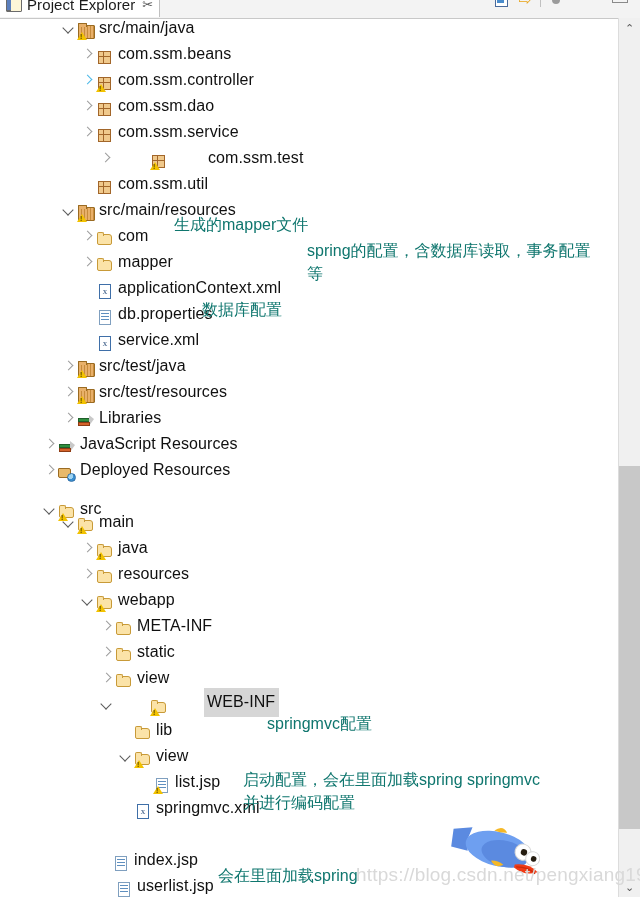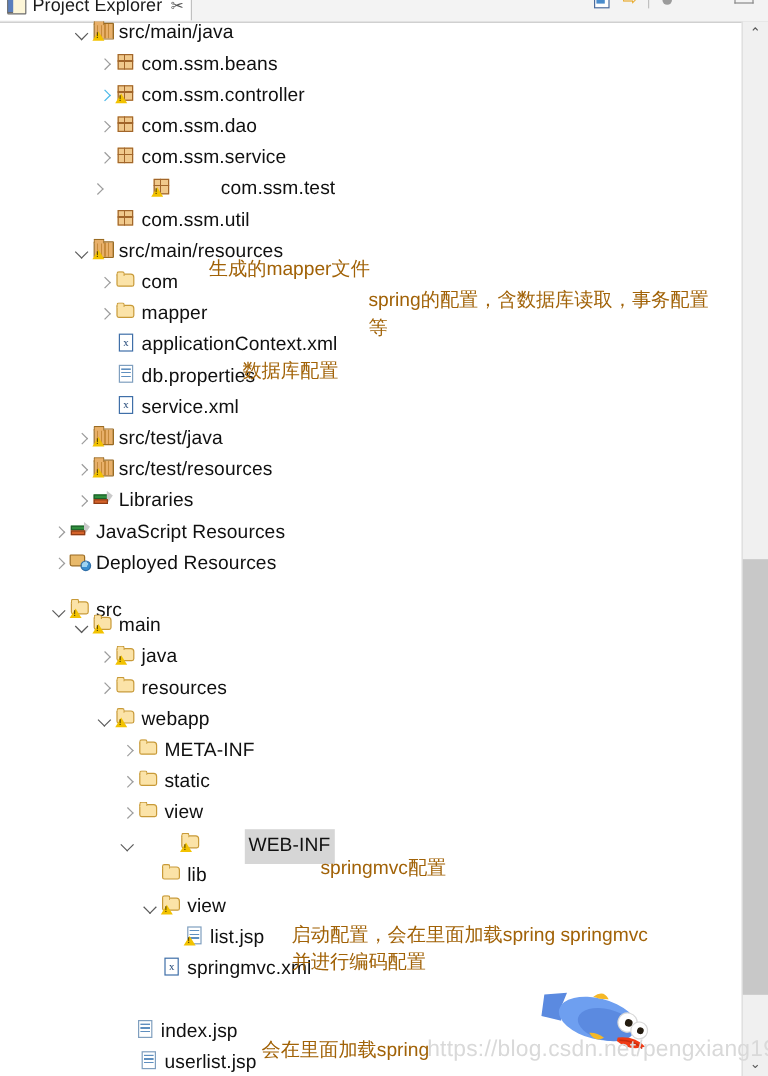--- a/index.html
+++ b/index.html
@@ -86,21 +86,21 @@
     position: absolute; left: 0; width: 21px; top: 448px; height: 363px;
     background: #c8c8c8;
   }
 
   
   #tree {
     position: absolute; left: 0; top: 18px; width: 618px; height: 879px;
     overflow: hidden;
   }
   .row {
-    position: absolute; left: 0; height: 26px; display: flex; align-items: flex-start;
+    position: absolute; left: 0; height: 26px; display: flex; align-items: flex-end;
     white-space: nowrap;
   }
   .row .label {
     font-size: 16px; color: #101010; line-height: 26px;
     letter-spacing: .1px;
   }
   .row.selected .label {
     background: #d6d6d6;
     padding: 1px 4px 2px 3px;
     margin-left: -3px;
@@ -236,21 +236,21 @@
     background:
       linear-gradient(to bottom,#5f8fbf 0 1.2px,transparent 1.2px 3px,
                                 #5f8fbf 3px 4.2px,transparent 4.2px 6px,
                                 #5f8fbf 6px 7.2px,transparent 7.2px 9px);
   }
   .warnwrap{ position:absolute; left:0; top:0; width:20px; height:20px; }
 
   
   .annot {
     position: absolute;
-    color: #a16207;
+    color: #0f766e;
     font-size: 16px;
     line-height: 23px;
     white-space: pre-line;
     font-family: "Liberation Sans", "DejaVu Sans", sans-serif;
   }
 
   
   #mascot { position: absolute; left: 446px; top: 818px; width: 104px; height: 62px; }
 
   
@@ -299,21 +299,21 @@
     <div class="row" style="top: 75px; left: 79px;">
       <span class="twisty collapsed"></span>
       <span class="ic ic-package"></span>
       <span class="label">com.ssm.dao</span>
     </div>
     <div class="row" style="top: 101px; left: 79px;">
       <span class="twisty collapsed"></span>
       <span class="ic ic-package"></span>
       <span class="label">com.ssm.service</span>
     </div>
-    <div class="row" style="top: 127px; left: 73px; gap: 36px;">
+    <div class="row" style="top: 127px; left: 97px; gap: 36px;">
       <span class="twisty collapsed"></span>
       <span class="ic ic-package">
         <span class="warnwrap badge-warn"></span>
       </span>
       <span class="label">com.ssm.test</span>
     </div>
     <div class="row" style="top: 153px; left: 79px;">
       <span class="twisty"></span>
       <span class="ic ic-package"></span>
       <span class="label">com.ssm.util</span>

